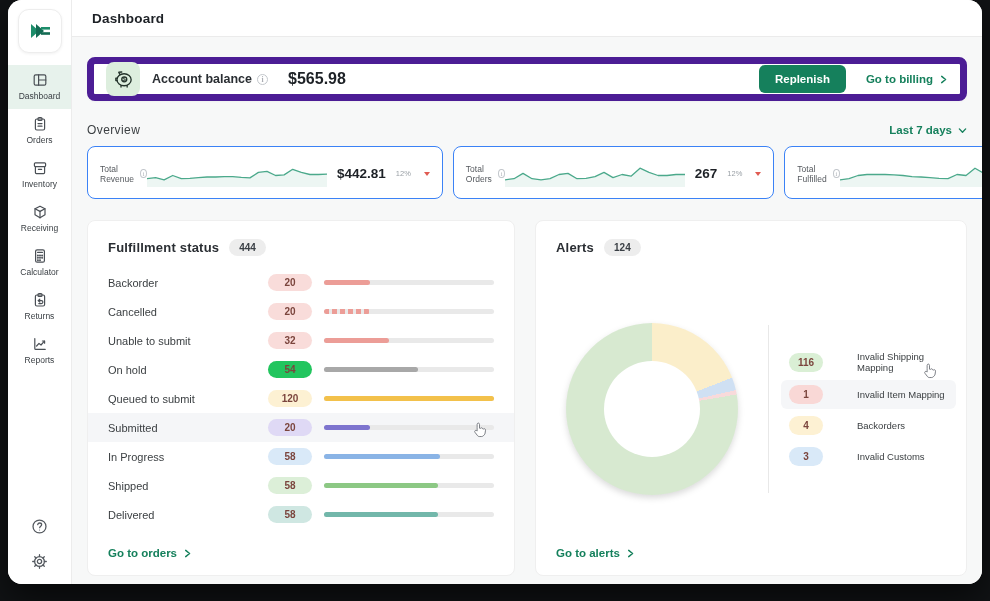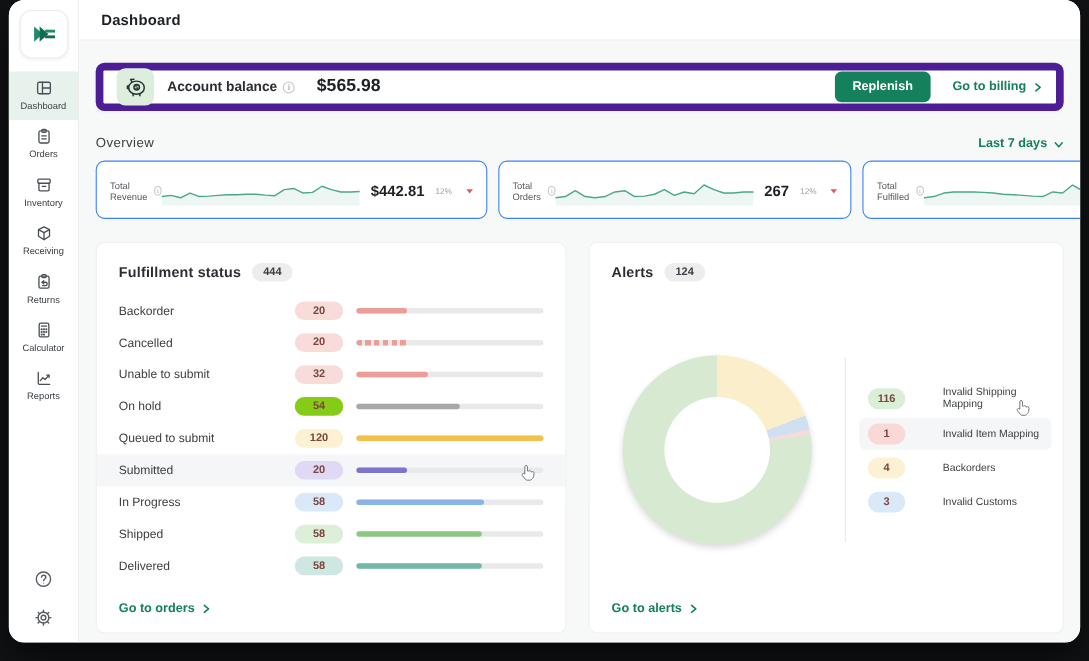--- a/index.html
+++ b/index.html
@@ -47,21 +47,21 @@
   .bal-value { font-size:16px; font-weight:bold; color:#1d2126; margin-left:8px; }
   .bal-actions { margin-left:auto; display:flex; align-items:center; gap:20px; }
   .btn-replenish { background:#15805c; color:#fff; border:none; border-radius:6px;
     font-size:11.5px; font-weight:bold; padding:8px 16px; cursor:pointer;
     font-family:inherit; }
   .link-green { color:#15805c; font-size:11.5px; font-weight:bold; display:inline-flex;
     align-items:center; gap:6px; cursor:pointer; text-decoration:none; }
   .chev { width:9px; height:9px; }
 
   
-  .overview-head { margin-top:22px; display:flex; align-items:flex-end; }
+  .overview-head { margin-top:22px; display:flex; align-items:center; }
   .section-title { font-size:12px; color:#3c4043; letter-spacing:.4px; }
   .period-select { margin-left:auto; }
   .stat-row { margin-top:9px; display:grid; grid-template-columns:1fr 1fr 1fr; gap:10px; }
   .stat-card { background:#fff; border:1px solid #3b82f6; border-radius:8px;
     height:53px; padding:8px 12px 6px; display:flex; flex-direction:row; }
   .stat-title { font-size:8.5px; color:#55595e; display:flex; align-items:center; }
   .stat-title .info-dot { width:9px; height:9px; font-size:6px; margin-left:4px; }
   .stat-body { display:flex; align-items:center; flex:1; gap:10px; }
   .spark { flex:1; height:26px; }
   .stat-val { font-size:13.5px; font-weight:bold; color:#1d2126; white-space:nowrap; }
@@ -162,44 +162,44 @@
               <path d="M3 4.8 8 2.2l5 2.6v6L8 13.8 3 10.8z"></path>
               <path d="M3 4.8 8 7.4l5-2.6"></path>
               <line x1="8" y1="7.4" x2="8" y2="13.8"></line>
             </svg>
           </span>
     <span class="ni-label">Receiving</span>
         </div>
         <div class="nav-item">
           <span class="ni-icon">
             <svg class="icn" viewBox="0 0 16 16" fill="none" stroke="currentColor" stroke-width="1.2" stroke-linecap="round" stroke-linejoin="round">
-              <rect x="3.4" y="3" width="9.2" height="11" rx="1.5"></rect>
-              <rect x="6" y="1.6" width="4" height="2.8" rx="1"></rect>
-              <path d="M6.4 8.6h3a1.5 1.5 0 0 1 0 3H6.8"></path>
-              <path d="M7.8 7.2 6.2 8.6l1.6 1.4"></path>
-            </svg>
-          </span>
-    <span class="ni-label">Returns</span>
-        </div>
-        <div class="nav-item">
-          <span class="ni-icon">
-            <svg class="icn" viewBox="0 0 16 16" fill="none" stroke="currentColor" stroke-width="1.2" stroke-linecap="round" stroke-linejoin="round">
               <rect x="3.6" y="1.8" width="8.8" height="12.4" rx="1.5"></rect>
               <line x1="5.6" y1="4.4" x2="10.4" y2="4.4"></line>
               <circle cx="5.9" cy="7.4" r="0.4" fill="currentColor"></circle>
               <circle cx="8" cy="7.4" r="0.4" fill="currentColor"></circle>
               <circle cx="10.1" cy="7.4" r="0.4" fill="currentColor"></circle>
               <circle cx="5.9" cy="9.8" r="0.4" fill="currentColor"></circle>
               <circle cx="8" cy="9.8" r="0.4" fill="currentColor"></circle>
               <circle cx="10.1" cy="9.8" r="0.4" fill="currentColor"></circle>
               <circle cx="5.9" cy="12.2" r="0.4" fill="currentColor"></circle>
               <circle cx="8" cy="12.2" r="0.4" fill="currentColor"></circle>
             </svg>
           </span>
     <span class="ni-label">Calculator</span>
+        </div>
+        <div class="nav-item">
+          <span class="ni-icon">
+            <svg class="icn" viewBox="0 0 16 16" fill="none" stroke="currentColor" stroke-width="1.2" stroke-linecap="round" stroke-linejoin="round">
+              <rect x="3.4" y="3" width="9.2" height="11" rx="1.5"></rect>
+              <rect x="6" y="1.6" width="4" height="2.8" rx="1"></rect>
+              <path d="M6.4 8.6h3a1.5 1.5 0 0 1 0 3H6.8"></path>
+              <path d="M7.8 7.2 6.2 8.6l1.6 1.4"></path>
+            </svg>
+          </span>
+    <span class="ni-label">Returns</span>
         </div>
         <div class="nav-item">
           <span class="ni-icon">
             <svg class="icn" viewBox="0 0 16 16" fill="none" stroke="currentColor" stroke-width="1.2" stroke-linecap="round" stroke-linejoin="round">
               <path d="M2.8 2.6v9.8c0 .6.4 1 1 1h9.4"></path>
               <polyline points="4.6,10 7,7.4 9,9 12.4,5.2"></polyline>
               <polyline points="10.4,5 12.6,5 12.6,7.2"></polyline>
             </svg>
           </span>
     <span class="ni-label">Reports</span>
@@ -343,21 +343,21 @@
               </div>
               <div class="frow">
                 <span class="flabel">Unable to submit</span>
      <span class="fbadge" style="background:#f9dcda">32</span>
      <span class="ftrack">
                   <span class="ffill" style="width:38%;background:#ec9d97;"></span>
                 </span>
               </div>
               <div class="frow">
                 <span class="flabel">On hold</span>
-     <span class="fbadge" style="background:#84cc16">54</span>
+     <span class="fbadge" style="background:#22c55e">54</span>
      <span class="ftrack">
                   <span class="ffill" style="width:55%;background:#a8a8a8;"></span>
                 </span>
               </div>
               <div class="frow">
                 <span class="flabel">Queued to submit</span>
      <span class="fbadge" style="background:#fdf1d3">120</span>
      <span class="ftrack">
                   <span class="ffill" style="width:100%;background:#f3c14b;"></span>
                 </span>

